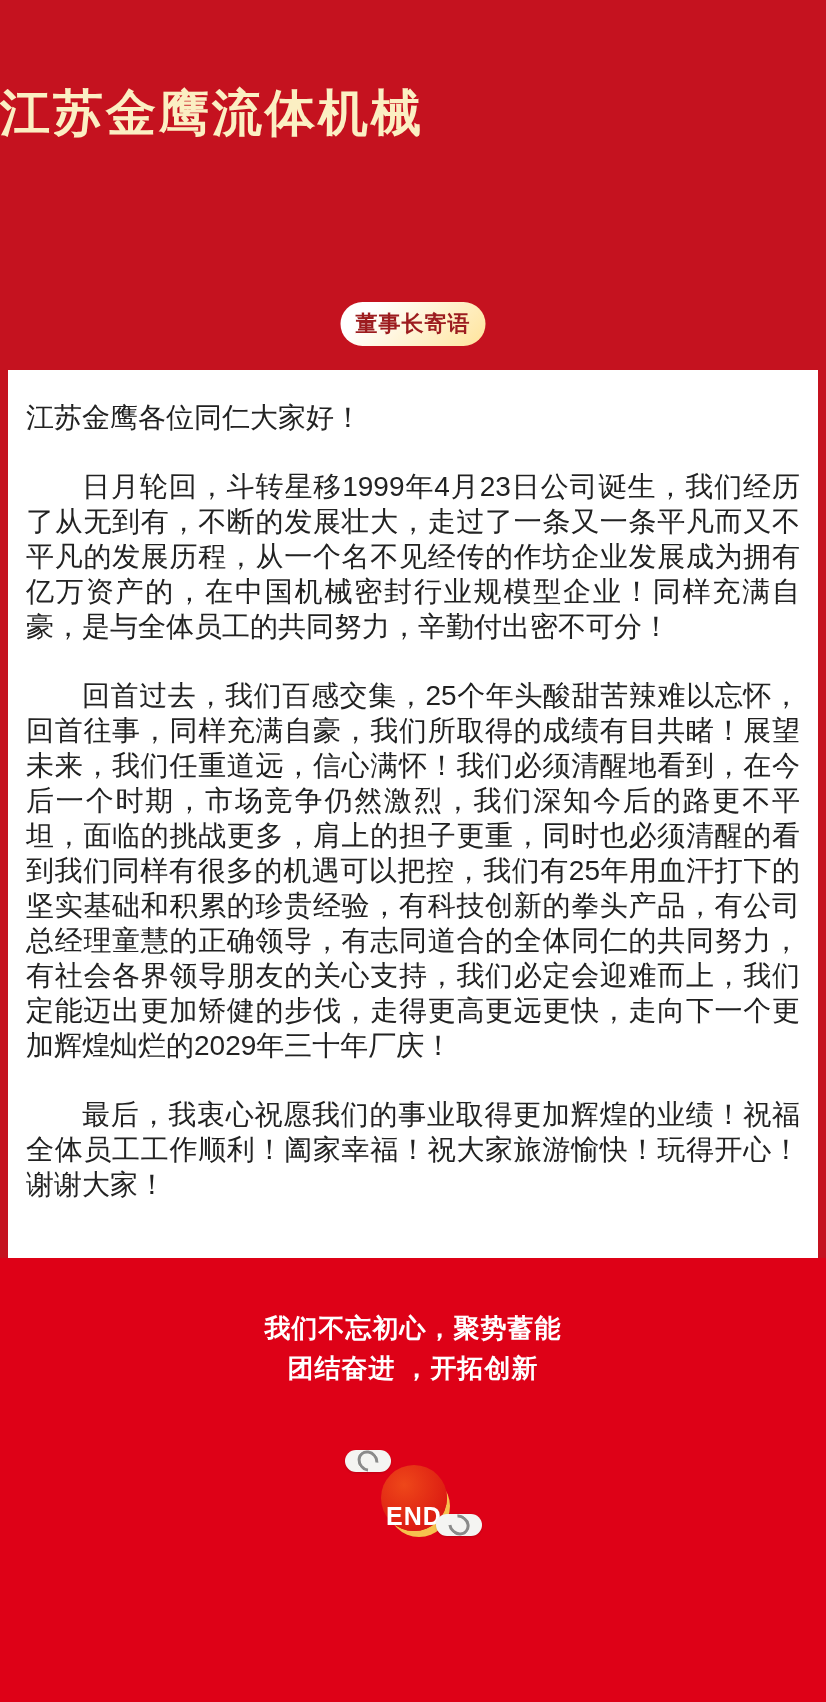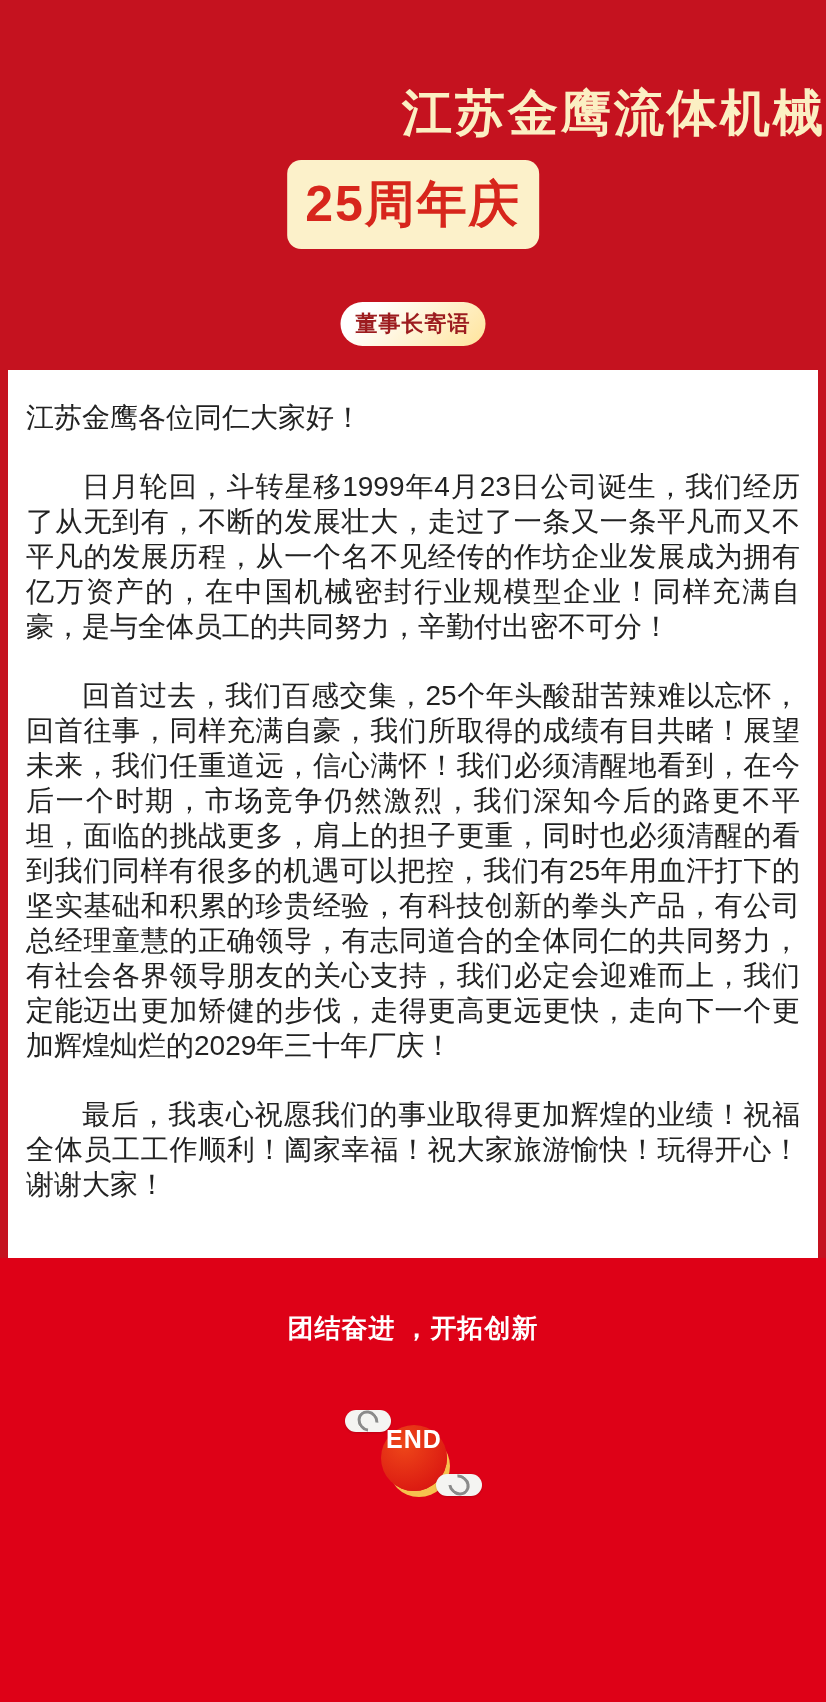--- a/index.html
+++ b/index.html
@@ -4,21 +4,21 @@
 <style>
   html,body{margin:0;padding:0;}
   body{
     width:826px;height:1702px;overflow:hidden;
     background:#c5121f;
     font-family:"Liberation Sans",sans-serif;
     display:flex;flex-direction:column;
   }
   
   .header{
-    position:relative;height:370px;flex:0 0 auto;text-align:right;
+    position:relative;height:370px;flex:0 0 auto;text-align:left;
     background:#c5121f;
   }
   .company-title{
     position:absolute;top:80px;left:0;width:100%;
     font-size:50px;font-weight:bold;letter-spacing:3px;
     color:#fbefc3;
   }
   .anniv-badge{
     position:absolute;top:160px;left:50%;transform:translateX(-50%);
     background:#fcf1ca;color:#d7261c;
@@ -65,45 +65,45 @@
     border-bottom-color:transparent;transform:rotate(-40deg);
   }
   .decor-pill.p1{left:345px;top:0;}
   .decor-pill.p2{left:436px;top:64px;}
   .decor-pill.p2 .ring{transform:rotate(130deg);}
   .end-circle{
     position:absolute;left:381px;top:15px;width:66px;height:66px;
     border-radius:50%;
     background:radial-gradient(circle at 35% 30%, #ee4719 0%, #dd1d12 70%, #d01114 100%);
     box-shadow:5px 8px 0 -2px #f6c14e;
-    display:flex;align-items:flex-start;justify-content:center;
+    display:flex;align-items:flex-end;justify-content:center;
     z-index:1;
   }
   .decor-pill.p2{z-index:2;}
   .end-label{
     color:#ffffff;font-weight:bold;font-size:25px;letter-spacing:1px;
   }
 </style>
 </head>
 <body>
 
 <div class="header">
   <div class="company-title">江苏金鹰流体机械</div>
-  <div class="anniv-badge">25周年庆</div>
   <div class="section-pill">董事长寄语</div>
 </div>
 
 <div class="card">
   <p>江苏金鹰各位同仁大家好！</p>
   <p class="indent">日月轮回，斗转星移1999年4月23日公司诞生，我们经历了从无到有，不断的发展壮大，走过了一条又一条平凡而又不平凡的发展历程，从一个名不见经传的作坊企业发展成为拥有亿万资产的，在中国机械密封行业规模型企业！同样充满自豪，是与全体员工的共同努力，辛勤付出密不可分！</p>
   <p class="indent">回首过去，我们百感交集，25个年头酸甜苦辣难以忘怀，回首往事，同样充满自豪，我们所取得的成绩有目共睹！展望未来，我们任重道远，信心满怀！我们必须清醒地看到，在今后一个时期，市场竞争仍然激烈，我们深知今后的路更不平坦，面临的挑战更多，肩上的担子更重，同时也必须清醒的看到我们同样有很多的机遇可以把控，我们有25年用血汗打下的坚实基础和积累的珍贵经验，有科技创新的拳头产品，有公司总经理童慧的正确领导，有志同道合的全体同仁的共同努力，有社会各界领导朋友的关心支持，我们必定会迎难而上，我们定能迈出更加矫健的步伐，走得更高更远更快，走向下一个更加辉煌灿烂的2029年三十年厂庆！</p>
   <p class="indent">最后，我衷心祝愿我们的事业取得更加辉煌的业绩！祝福全体员工工作顺利！阖家幸福！祝大家旅游愉快！玩得开心！谢谢大家！</p>
 </div>
 
 <div class="footer">
+  <p class="slogan">我们不忘初心，聚势蓄能</p>
   <p class="slogan">团结奋进 ，开拓创新</p>
 
   <div class="end-area">
     <div class="decor-pill p1">
       <span class="ring"></span>
     </div>
     <div class="end-circle">
       <span class="end-label">END</span>
     </div>
     <div class="decor-pill p2">

